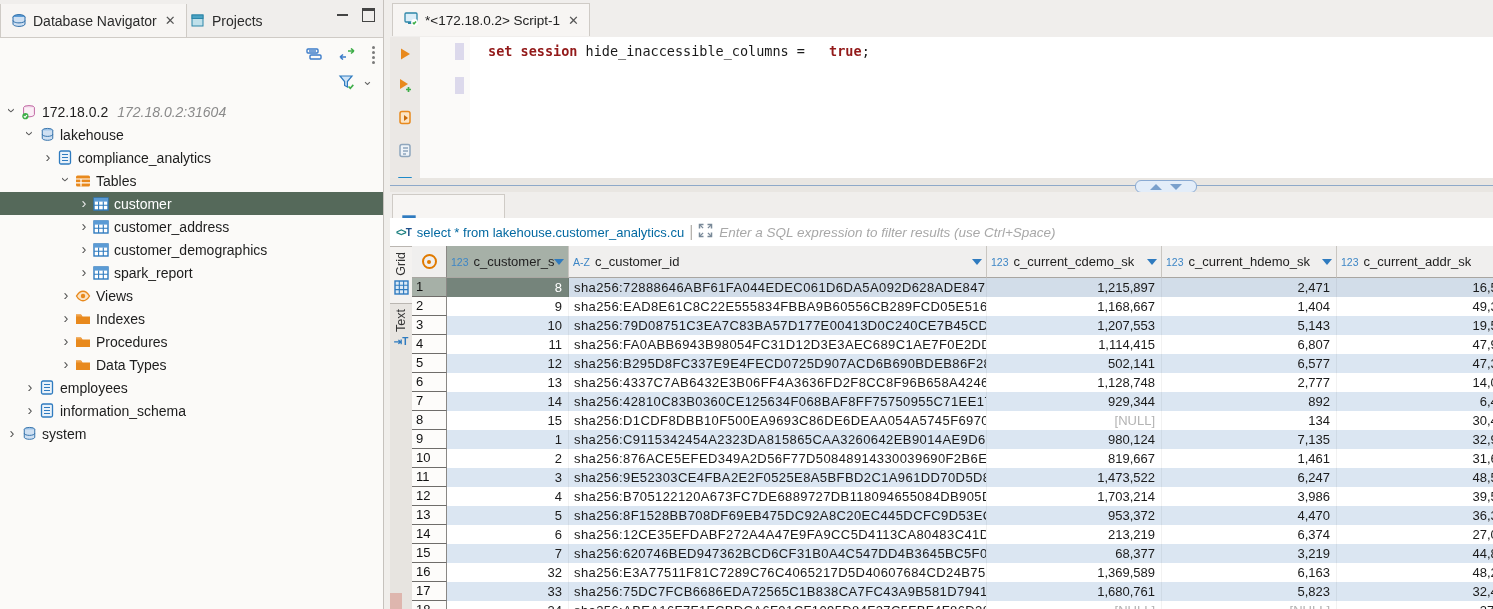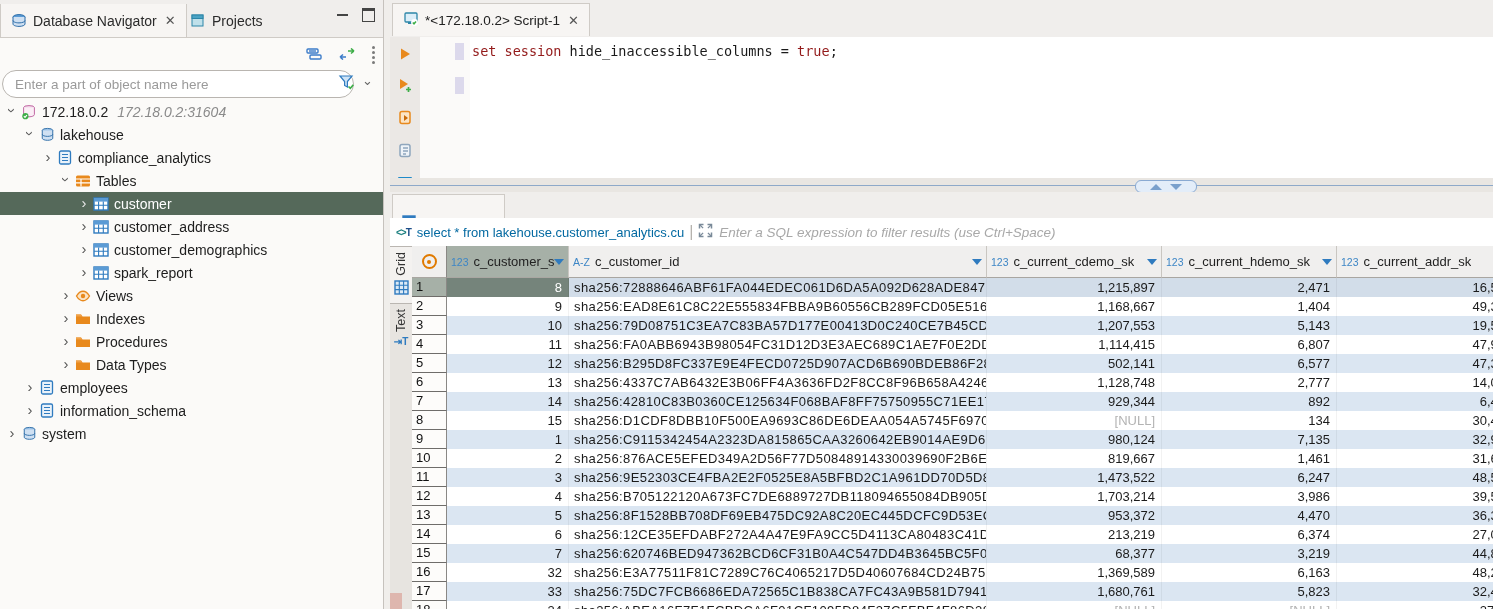--- a/index.html
+++ b/index.html
@@ -38,21 +38,21 @@
   .editor-tabbar{position:absolute;left:0;top:0;width:100%;height:37px;background:#f0eeec;border-bottom:2px solid #a16207;}
   .editor-tab{position:absolute;left:2px;top:3px;height:32px;display:flex;align-items:center;background:#f7f5f3;
       border:1px solid #cfcbc6;border-bottom:none;padding:0 10px;font-size:13.5px;color:#222;}
   .editor-body{position:absolute;left:0;top:37px;width:100%;height:143px;background:#fff;}
   .editor-toolbar{position:absolute;left:0;top:0;width:30px;height:100%;background:#ebe8e5;display:flex;flex-direction:column;align-items:center;padding-top:10px;gap:13px;}
   .ed-gutter{position:absolute;left:30px;top:0;width:50px;height:100%;background:#fbfaf9;}
   .gmark{position:absolute;left:35px;width:9px;height:17px;background:#dcd9ec;}
   .code-area{position:absolute;left:80px;top:6px;right:0;font-family:"DejaVu Sans Mono","Liberation Mono",monospace;font-size:13.5px;line-height:17px;}
   .code-line{height:17px;white-space:pre;padding-left:2px;}
   .code-line.current{background:#e6f0fb;}
-  .tok-keyword{color:#931a1a;font-weight:normal;}
+  .tok-keyword{color:#931a1a;font-weight:bold;margin-left:16px;}
   .tok-plain{color:#1a1a1a;}
   .tok-table{color:#a03ab0;}
   
   .sash{position:absolute;left:390px;top:178px;width:1103px;height:14px;background:#e9e6e2;}
   .sash-line{position:absolute;left:0;top:7px;width:100%;height:1px;background:#8ea9c9;}
   .sash-pill{position:absolute;left:745px;top:2px;width:60px;height:11px;background:#e3edf9;border:1px solid #8aaad2;border-radius:6px;
       display:flex;align-items:center;justify-content:center;gap:8px;}
   .tri-up{width:0;height:0;border-left:6px solid transparent;border-right:6px solid transparent;border-bottom:6px solid #7aa0cc;}
   .tri-dn{width:0;height:0;border-left:6px solid transparent;border-right:6px solid transparent;border-top:6px solid #7aa0cc;}
   
@@ -149,21 +149,20 @@
       </span>
       <span class="dots">
           <i></i>
           <i></i>
           <i></i>
           <i></i>
         </span>
     </div>
 
     <div class="nav-search-row">
-      <input class="nav-search" placeholder="Enter a part of object name here" style="">
       <span class="search-funnel">
         <svg width="18" height="18" viewBox="0 0 18 18">
             <path d="M2 3h12l-4.6 5.5V14l-2.8-1.5V8.5z" fill="#cfe4f7" stroke="#2f7bbf" stroke-width="1.2"></path>
             <path d="M10.5 13.5l1.8 1.8 3-3.4" fill="none" stroke="#3fae49" stroke-width="1.6"></path>
           </svg>
       </span>
       <span class="search-chev">⌄</span>
     </div>
 
     <div class="nav-tree" id="nav-tree">

